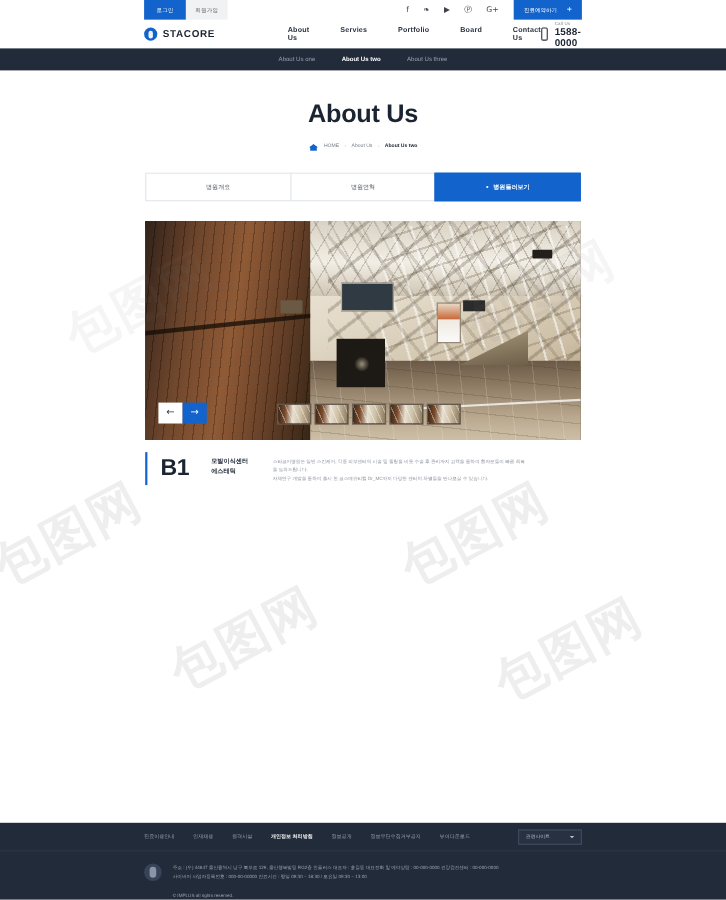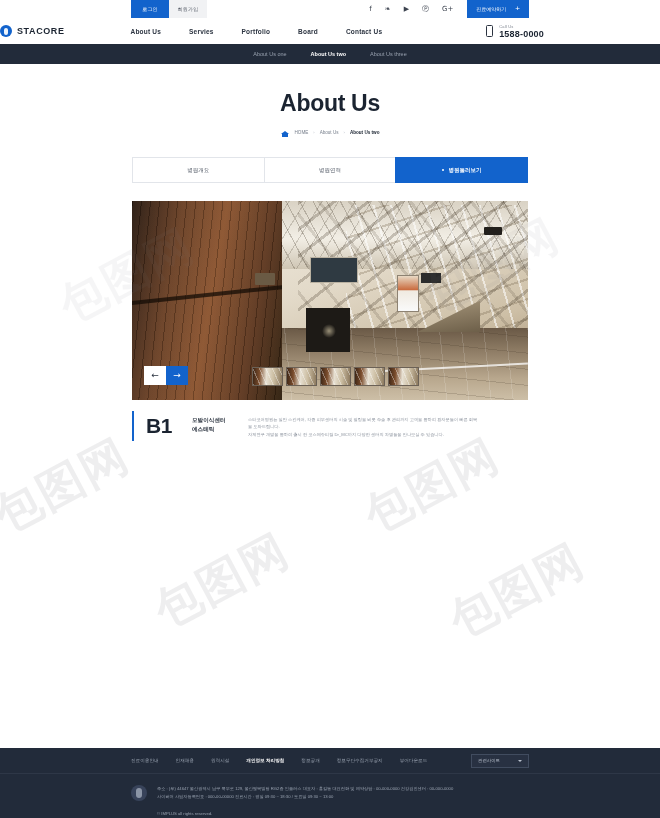--- a/index.html
+++ b/index.html
@@ -55,21 +55,21 @@
     padding: 0 9px; font-size: 5px;
   }
   .tb-cta .plus { font-size: 8px; line-height: 1; }
 
   
   .header {
     height: 26px; background: #fff;
     display: flex; align-items: center;
     position: relative; z-index: 5;
   }
-  .logo { display: flex; align-items: center; gap: 5px; }
+  .logo { display: flex; align-items: center; gap: 5px; margin-left: 131px; }
   .logo-mark {
     width: 12px; height: 12px; border-radius: 50%;
     background: #1263cc; position: relative;
   }
   .logo-mark::after {
     content: ""; position: absolute; left: 4px; top: 2.5px;
     width: 4px; height: 7px; border-radius: 2px;
     background: #fff; opacity: .92;
   }
   .logo-text {

